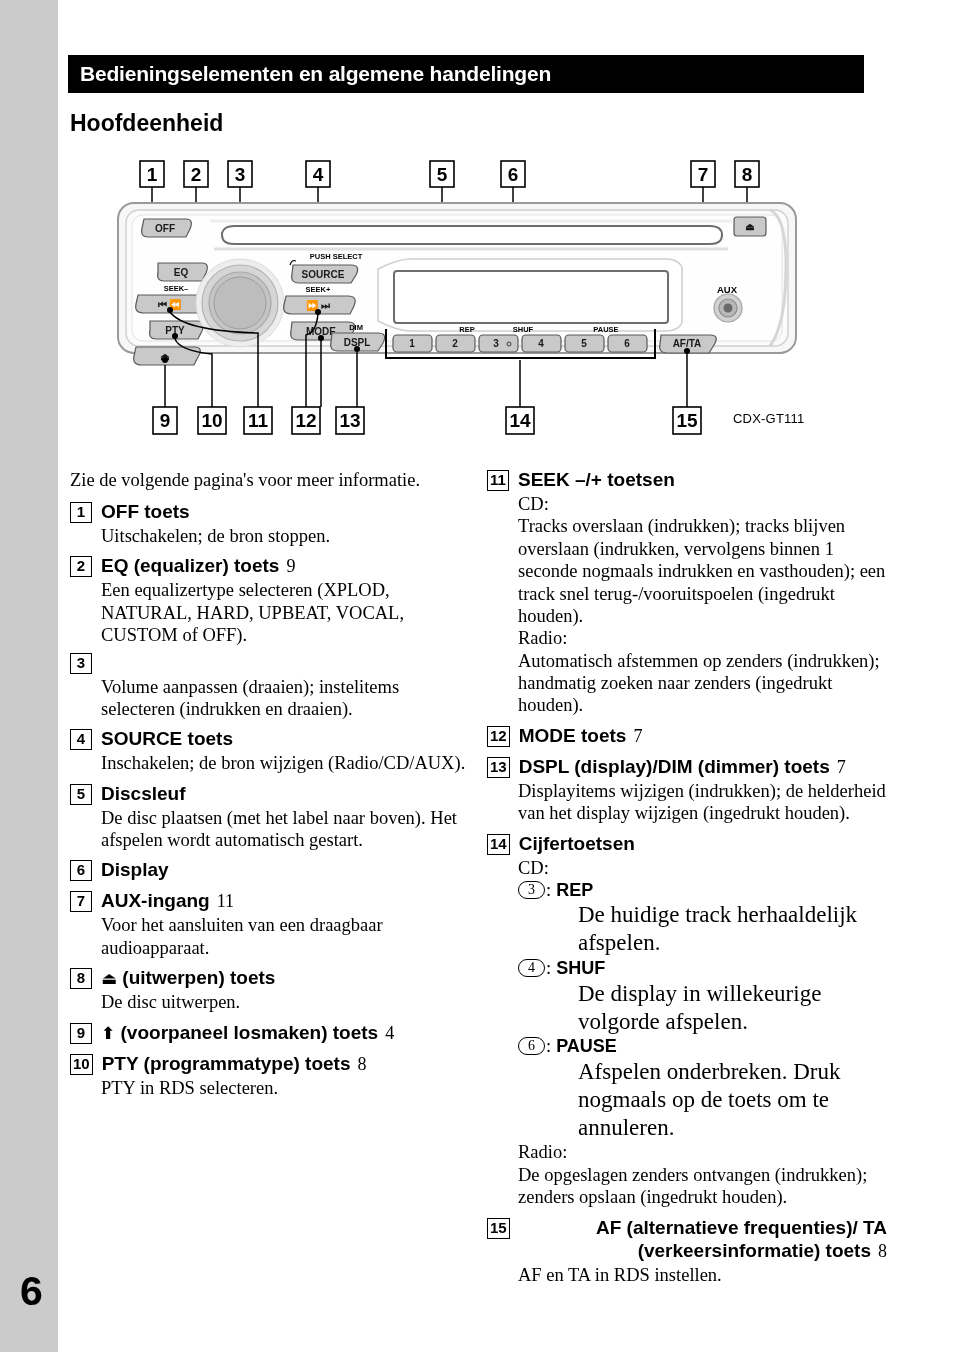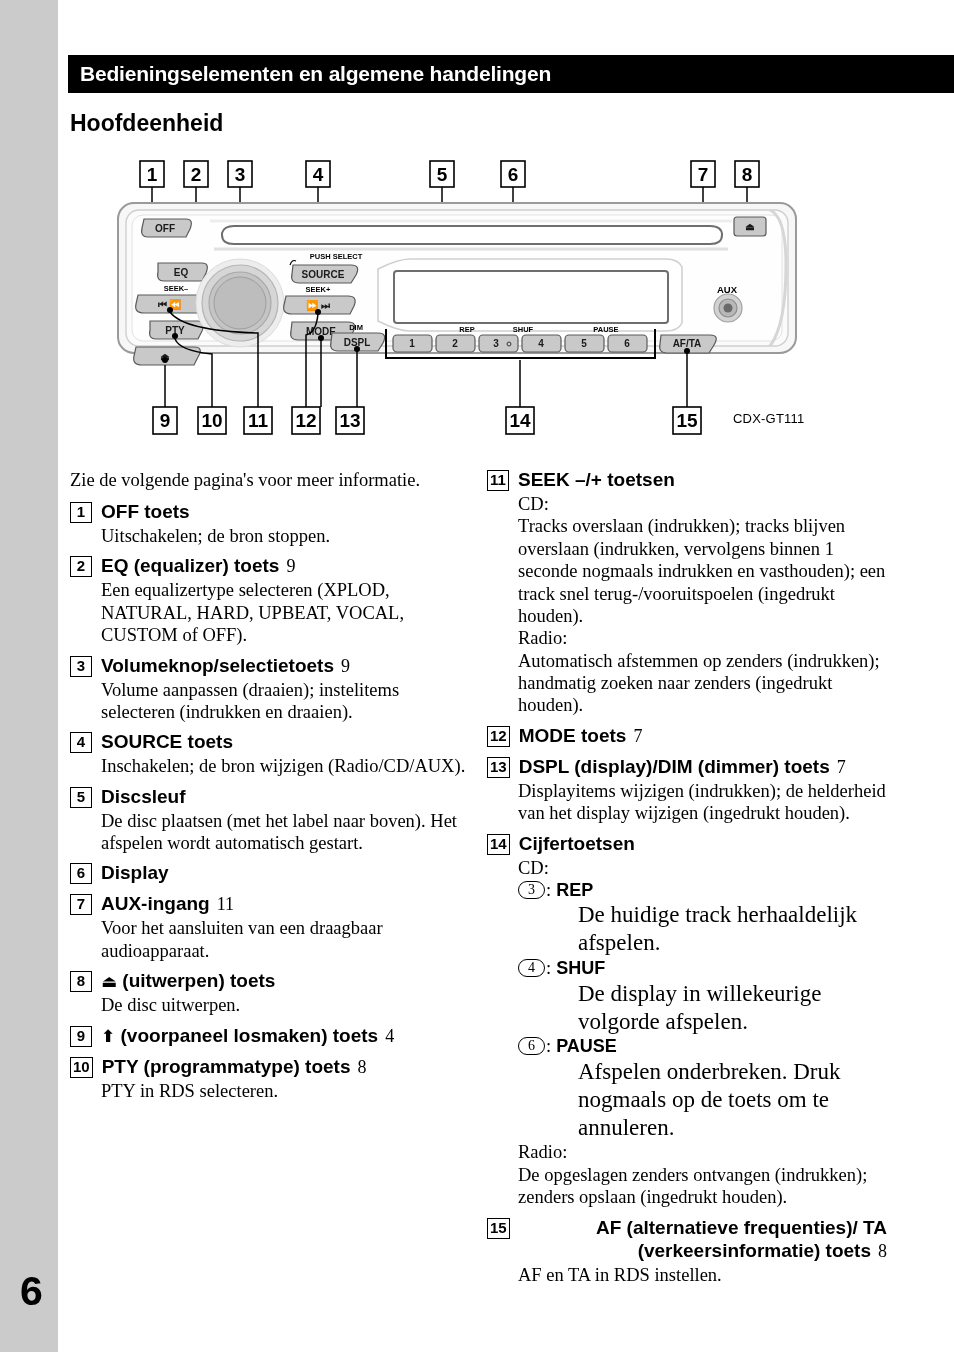--- a/index.html
+++ b/index.html
@@ -31,21 +31,21 @@
     font-weight: bold;
     font-size: 41px;
     line-height: 1;
     color: #000;
   }
 
   
   .chapter-bar {
     position: absolute;
     left: 68px; top: 55px;
-    width: 886px; height: 38px;
+    width: 796px; height: 38px;
     background: #000000;
   }
   .chapter-bar-title {
     position: absolute;
     left: 12px; top: 7px;
     color: #ffffff;
     font-family: "Liberation Sans", sans-serif;
     font-weight: bold;
     font-size: 21px;
     letter-spacing: -0.2px;
@@ -398,21 +398,20 @@
     <div class="entry">
       <div class="entry-head">
         <span class="numbox">2</span>
         <span class="entry-title"><span>EQ (equalizer) toets</span><span class="pageref">9</span></span>
       </div>
       <div class="entry-body">Een equalizertype selecteren (XPLOD, NATURAL, HARD, UPBEAT, VOCAL, CUSTOM of OFF).</div>
     </div>
     <div class="entry">
       <div class="entry-head">
         <span class="numbox">3</span>
-        <span class="entry-title"><span>Volumeknop/selectietoets</span><span class="pageref">9</span></span>
       </div>
       <div class="entry-body">Volume aanpassen (draaien); instelitems selecteren (indrukken en draaien).</div>
     </div>
     <div class="entry">
       <div class="entry-head">
         <span class="numbox">4</span>
         <span class="entry-title"><span>SOURCE toets</span></span>
       </div>
       <div class="entry-body">Inschakelen; de bron wijzigen (Radio/CD/AUX).</div>
     </div>

